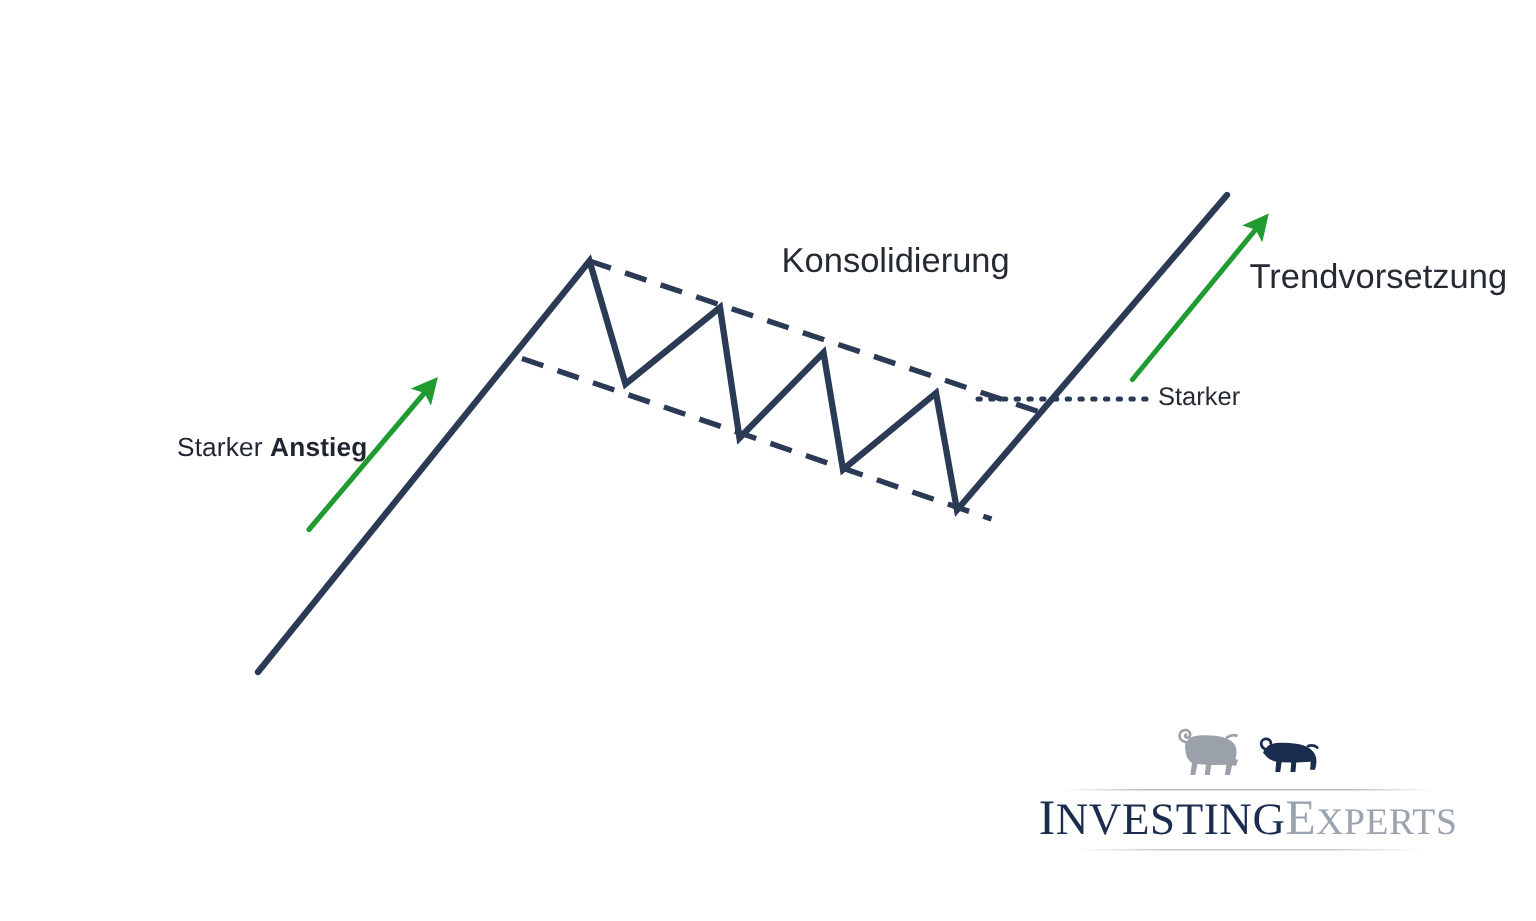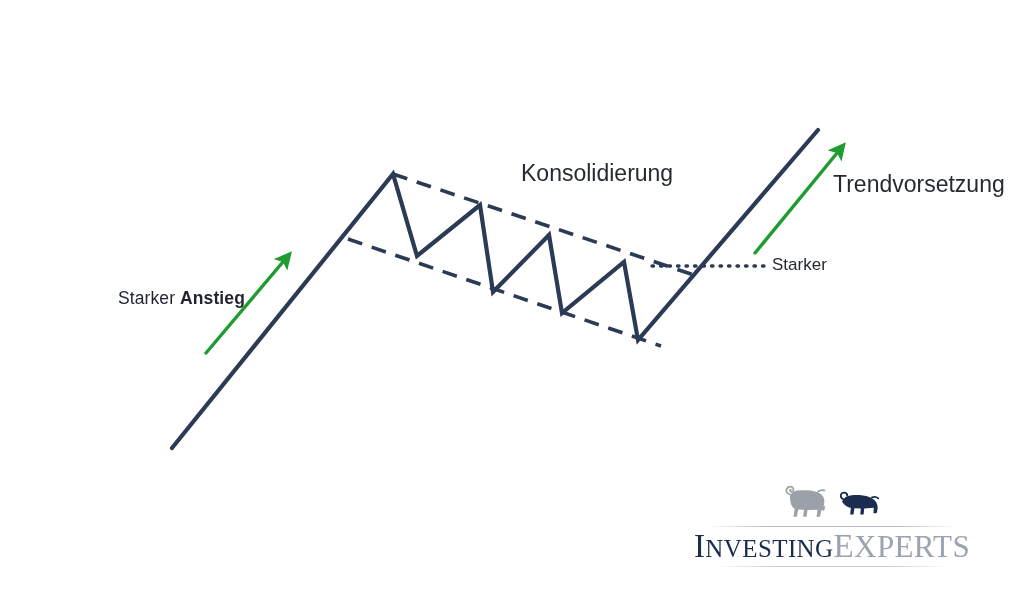--- a/index.html
+++ b/index.html
@@ -170,17 +170,17 @@
                  c4.6,1.6 7.4,4.4 8.2,8.2 c0.5,2.6 0.2,5.4 -0.8,8 l-3.2,0 l0.4,-5.4
                  l-9.6,0.6 l-0.6,6.2 l-3.3,0 l0.5,-6.2 l-6.4,-0.2 l-0.9,6.4 l-3.3,0 l0.6,-6.8
                  c-4.6,-1 -8.2,-4 -8.8,-7.4 z"></path>
         <path d="M157.4,21.6 c-1.8,-1.2 -2.8,-2.8 -2.6,-4.3 c0.2,-1.8 1.9,-3 3.8,-2.7
                  c1.7,0.3 2.8,1.7 2.6,3.2" fill="none" stroke="#1b2d4f" stroke-width="1.8" stroke-linecap="round"></path>
         <circle cx="160.5" cy="20.4" r="1.5"></circle>
         <path d="M186,19.4 c2.4,-0.8 4.6,-0.4 6.2,1" fill="none" stroke="#1b2d4f" stroke-width="1.8" stroke-linecap="round"></path>
       </g>
     </svg>
     <div id="logo-rule"></div>
-    <div id="logo-wordmark"><span class="w-investing"><span style="font-size: 33px;">I</span><span style="font-size: 25px;">NVESTING</span></span><span class="w-experts"><span style="font-size: 33px;">E</span><span style="font-size: 31px;">XPERTS</span></span></div>
+    <div id="logo-wordmark"><span class="w-investing"><span style="font-size: 33px;">I</span><span style="font-size: 30px;">NVESTING</span></span><span class="w-experts"><span style="font-size: 33px;">E</span><span style="font-size: 25px;">XPERTS</span></span></div>
     <div id="logo-underline"></div>
   </div>
 
 </div>
 
 </body></html>

